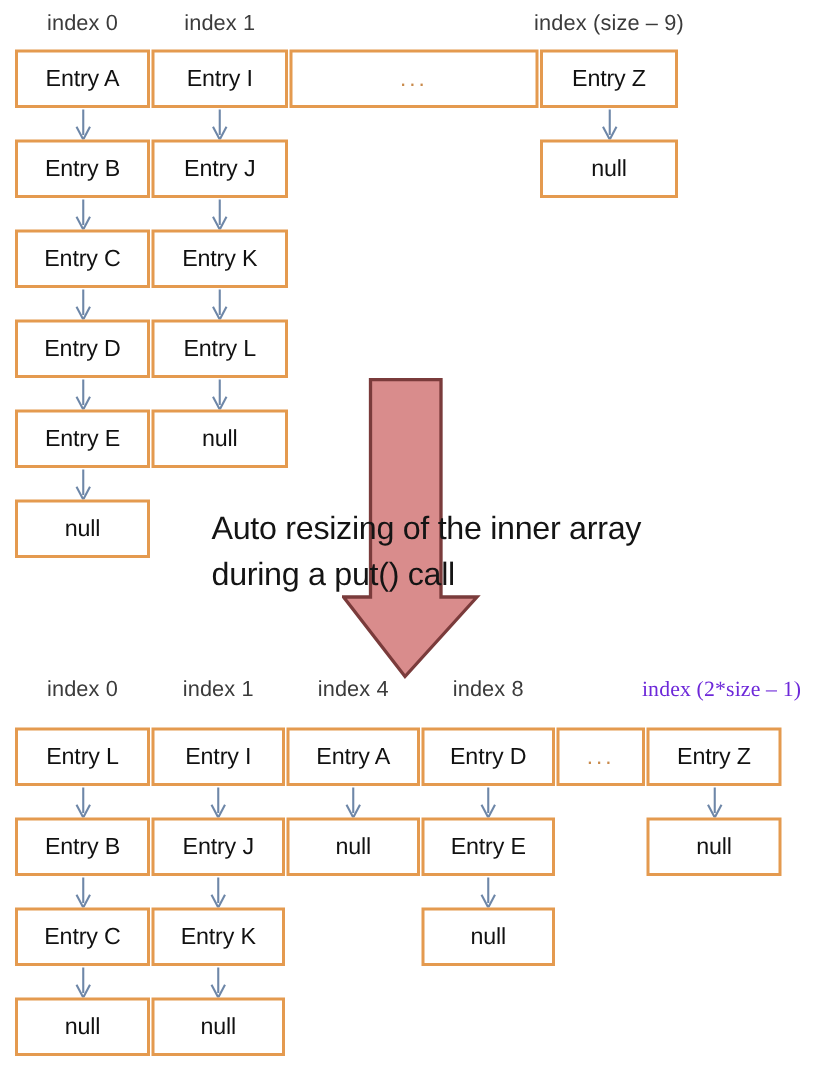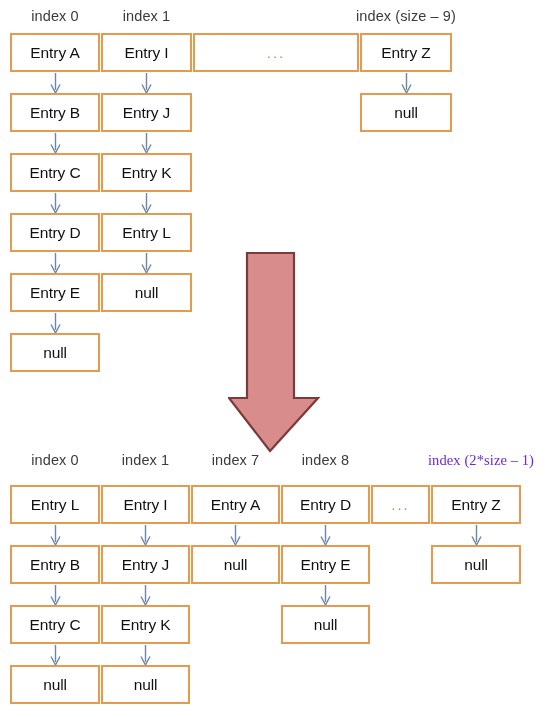--- a/index.html
+++ b/index.html
@@ -130,26 +130,30 @@
         <div class="cell" style="left: 360px; top: 93px; width: 92px; height: 39px; border-color: rgb(228, 154, 79); background: rgb(255, 255, 255);">null</div>
       </div>
   </div>
 
   <div class="bigarrow">
     <svg width="110" height="202" viewBox="0 0 110 202">
       <polygon points="19,1 66,1 66,146 90,146 42,199 1,146 19,146" fill="#D98C8C" stroke="#7A3B3B" stroke-width="2.2" stroke-linejoin="miter"></polygon>
     </svg>
   </div>
 
+  <div class="caption">
+    <div>Auto resizing of the inner array</div>
+    <div>during a put() call</div>
+  </div>
 
   <div>
     <div>
         <div class="idx" style="left: 10px; width: 90px; top: 452px; color: rgb(59, 59, 59);">index 0</div>
         <div class="idx" style="left: 101px; width: 89px; top: 452px; color: rgb(59, 59, 59);">index 1</div>
-        <div class="idx" style="left: 191px; width: 89px; top: 452px; color: rgb(59, 59, 59);">index 7</div>
+        <div class="idx" style="left: 191px; width: 89px; top: 452px; color: rgb(59, 59, 59);">index 4</div>
         <div class="idx" style="left: 281px; width: 89px; top: 452px; color: rgb(59, 59, 59);">index 8</div>
         <div class="idx" style="left: 405px; width: 152px; top: 452px; color: #6d28d9; font-family: Liberation Serif, serif;">index (2*size – 1)</div>
       </div>
     <div>
         <div class="cell" style="left: 10px; top: 485px; width: 90px; height: 39px; border-color: rgb(228, 154, 79); background: rgb(255, 255, 255);">Entry L</div>
         <div class="conn" style="left: 48.5px; top: 525px;">
           <svg width="13" height="21" viewBox="0 0 13 21">
             <line x1="6.5" y1="0" x2="6.5" y2="17" stroke="#6E87A8" stroke-width="1.4"></line>
             <path d="M2 11.5 L6.5 20 L11 11.5" fill="none" stroke="#6E87A8" stroke-width="1.4"></path>
           </svg>

